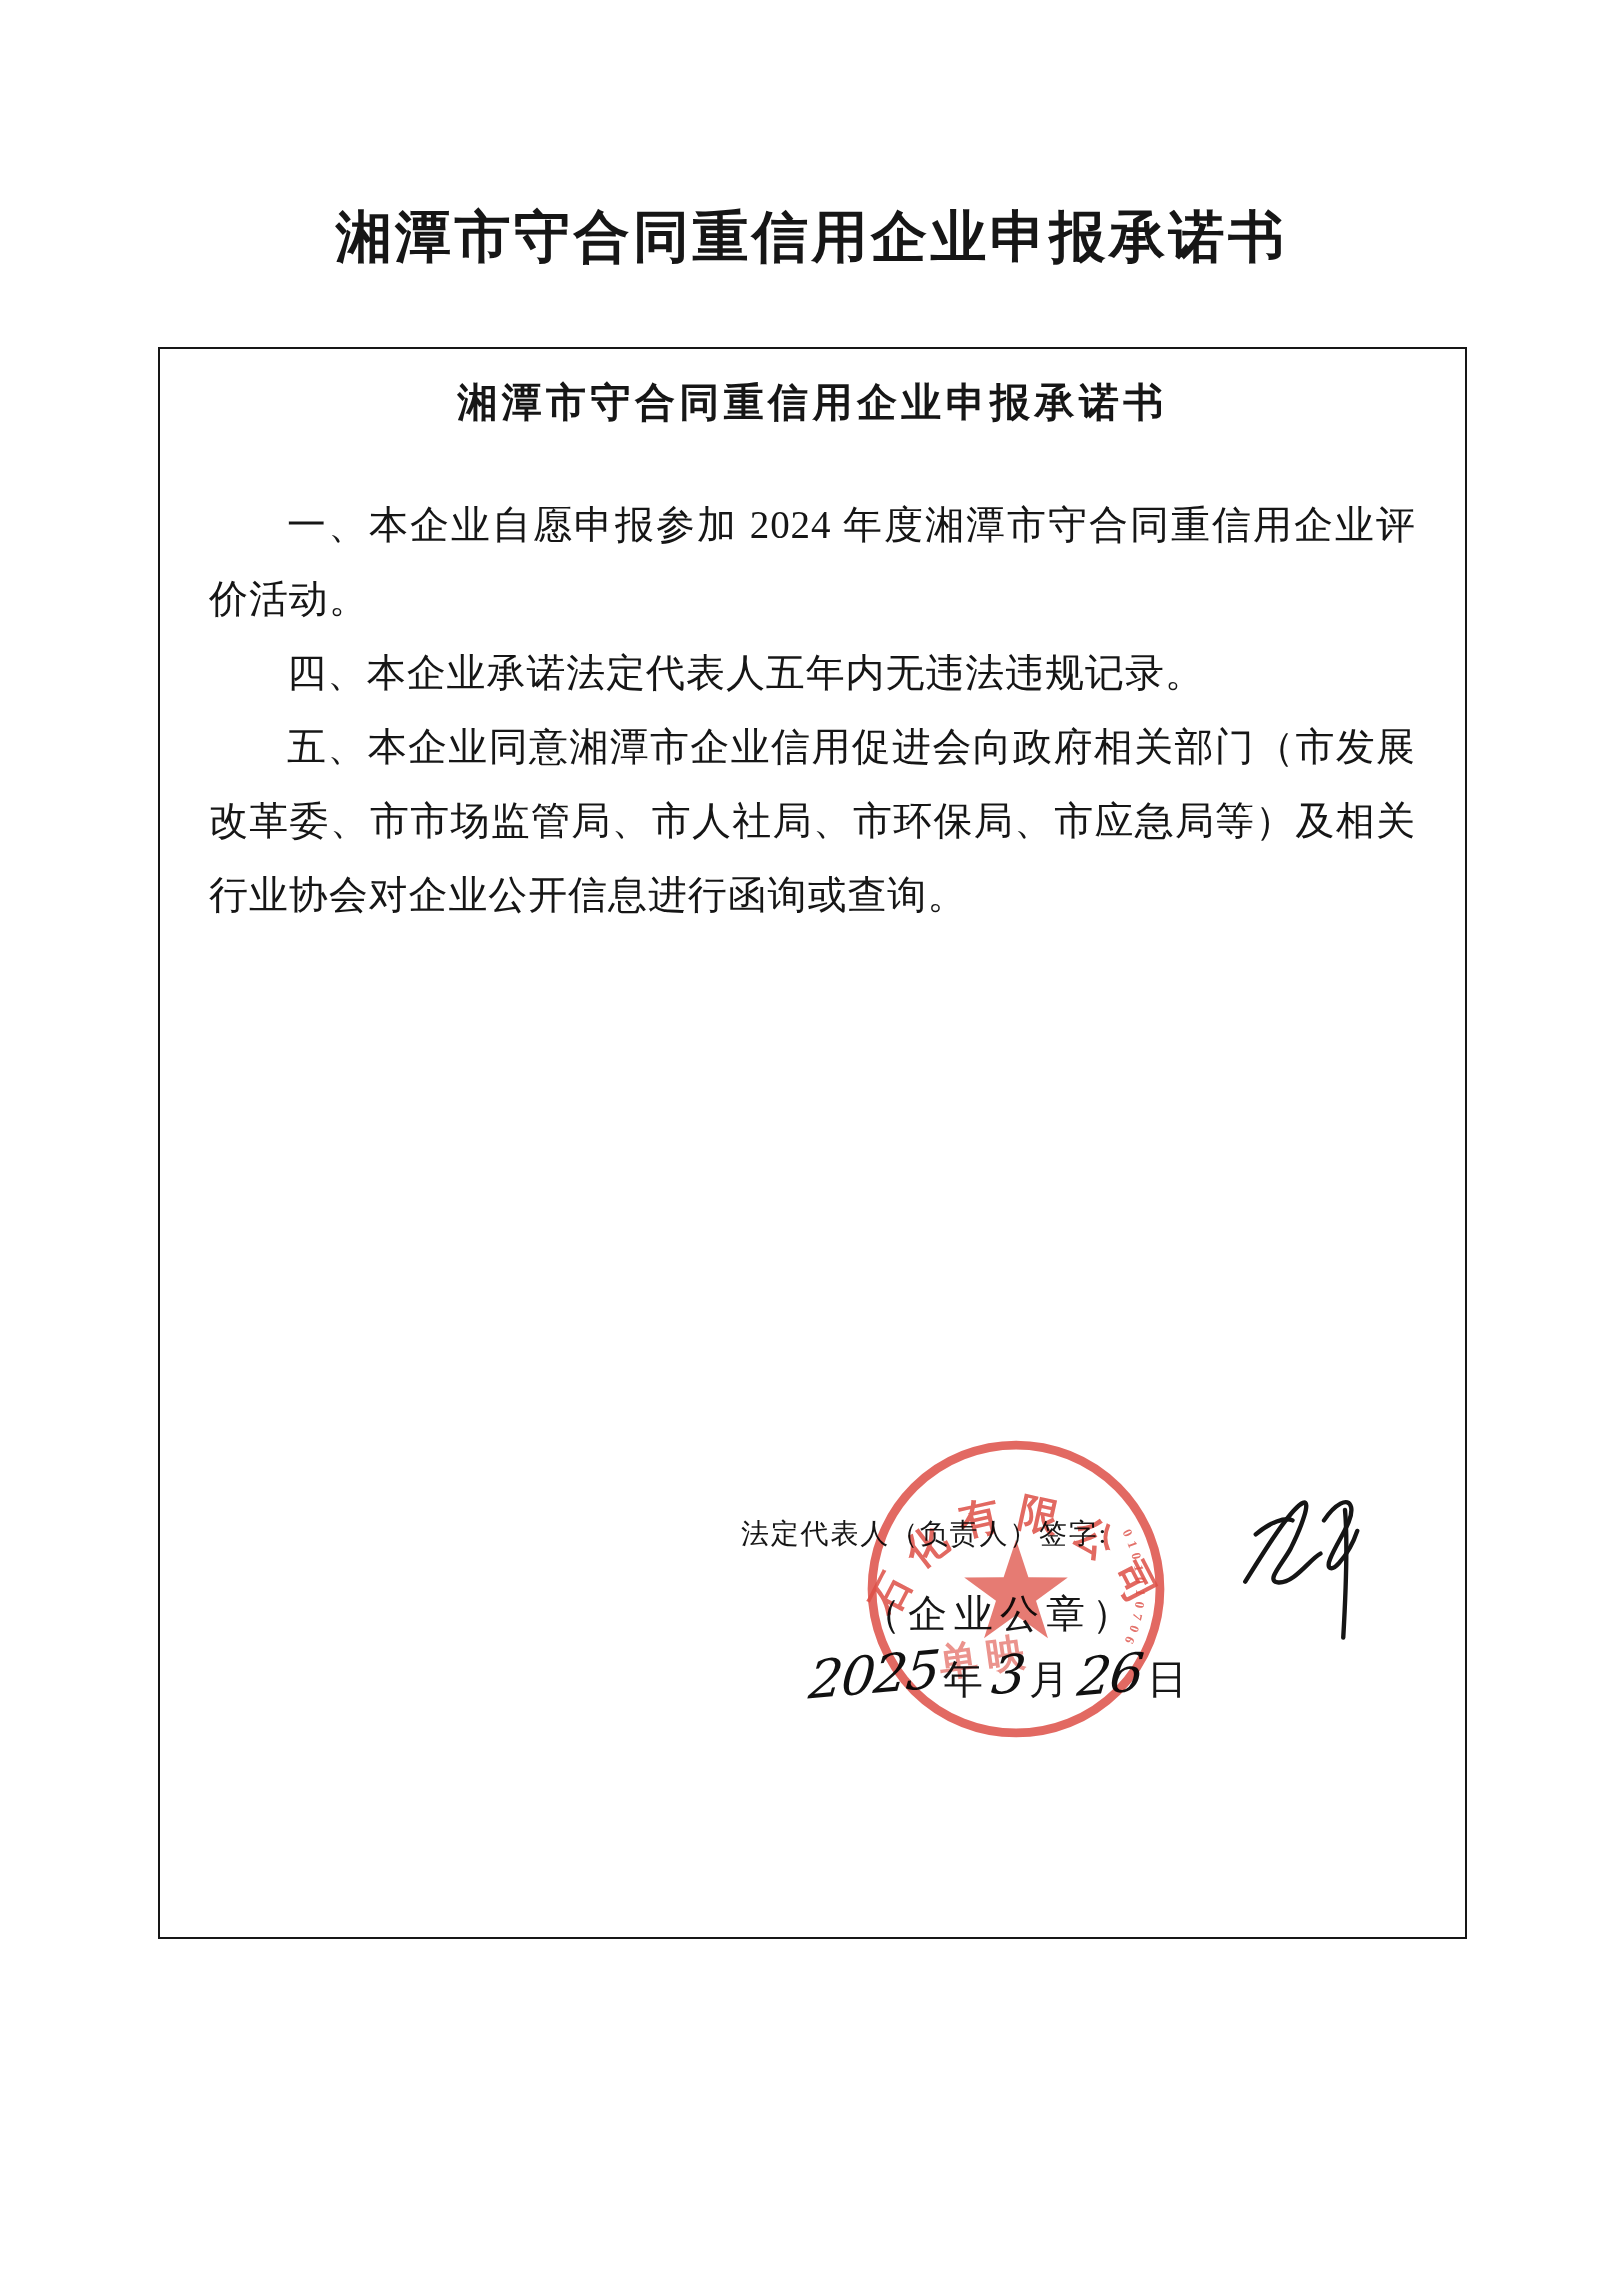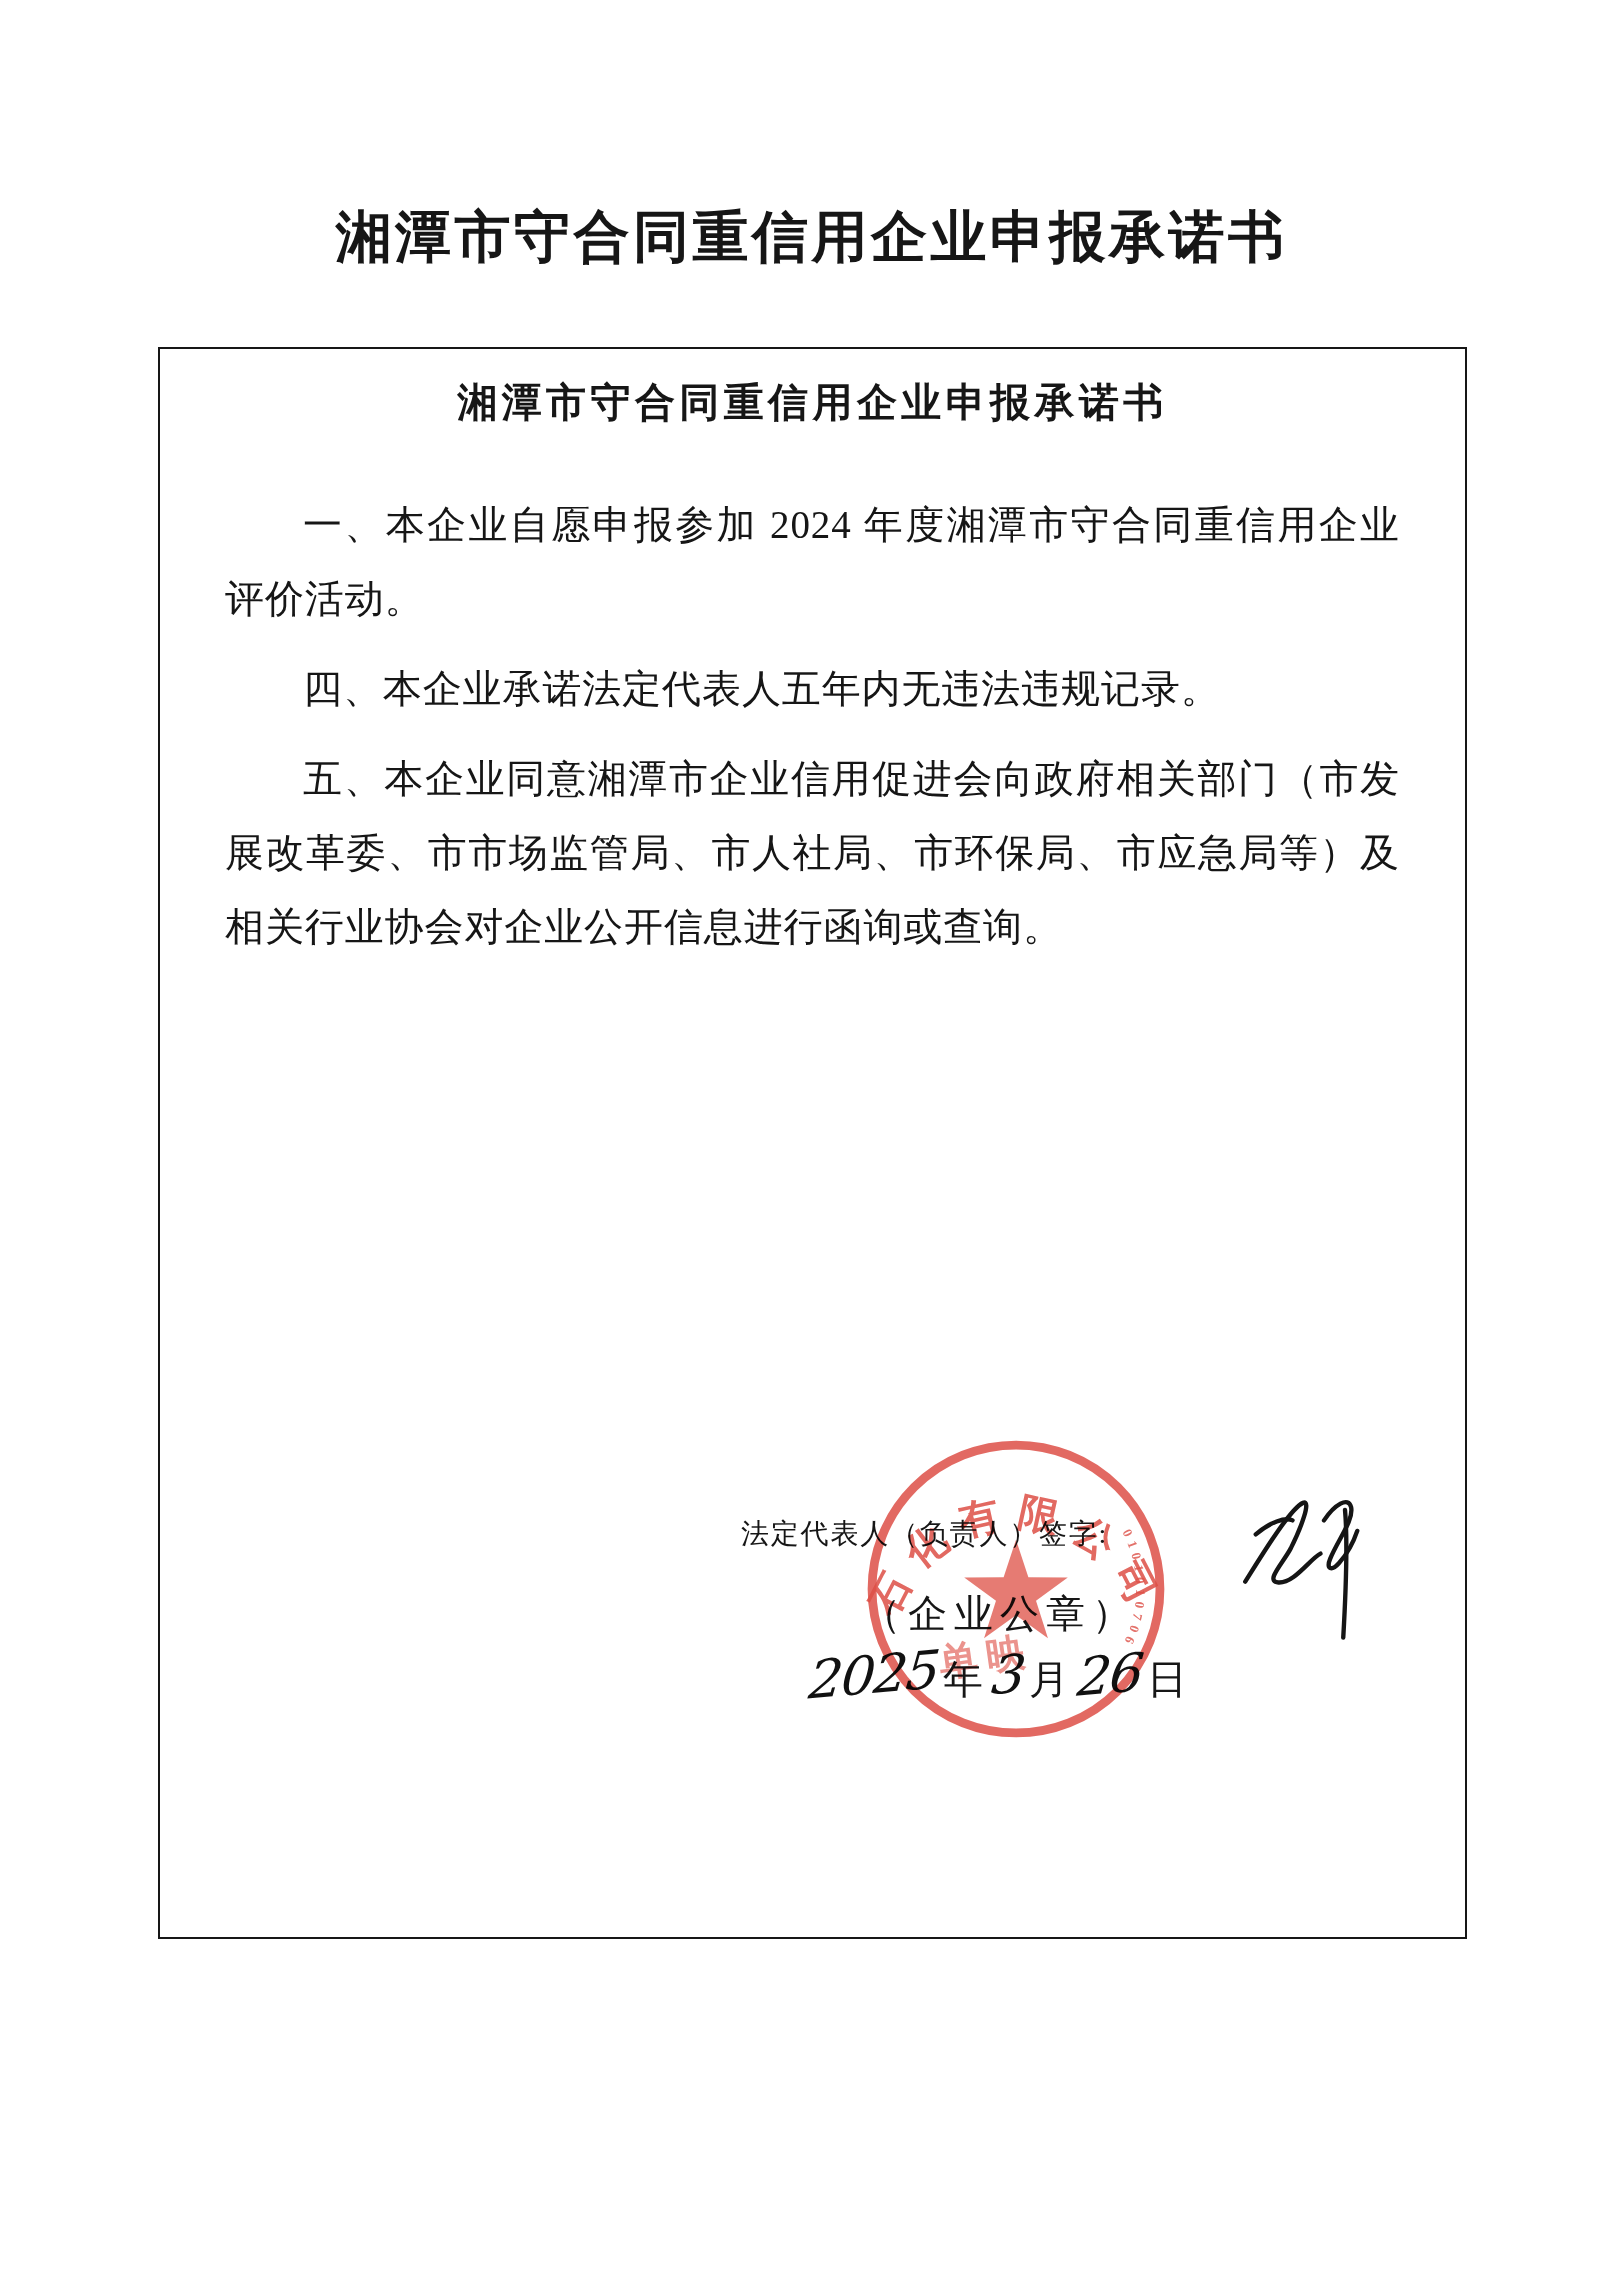--- a/index.html
+++ b/index.html
@@ -38,21 +38,21 @@
     margin: 26px 0 0 0;
     text-align: center;
     font-size: 40px;
     font-weight: 700;
     letter-spacing: 4.4px;
   }
   .letter-body {
     margin: 58px 49px 0 49px;
   }
   .letter-body p {
-    margin: 16px;
+    margin: 0;
     font-size: 39px;
     line-height: 74px;
     text-align: justify;
     text-indent: 2em;
     letter-spacing: 0.9px;
   }
   .sig-label {
     position: absolute;
     left: 581px;
     top: 1166px;

